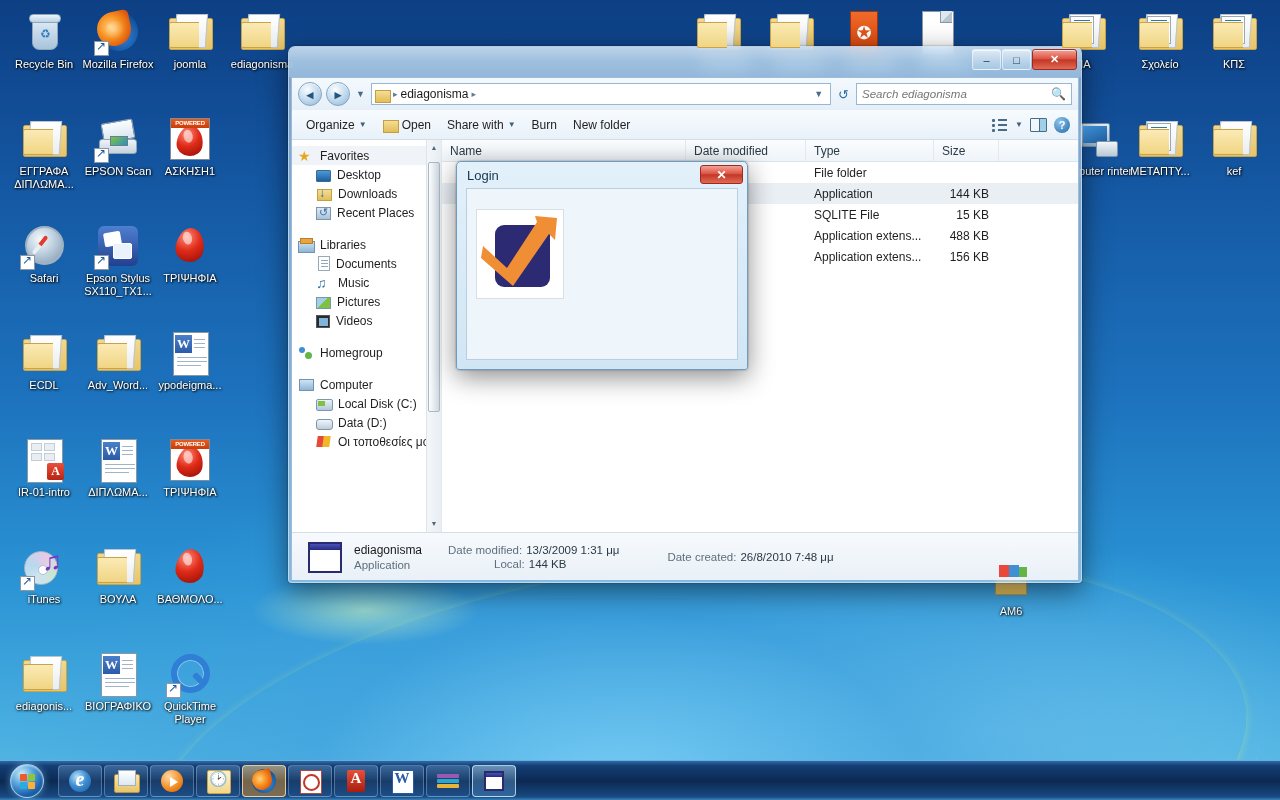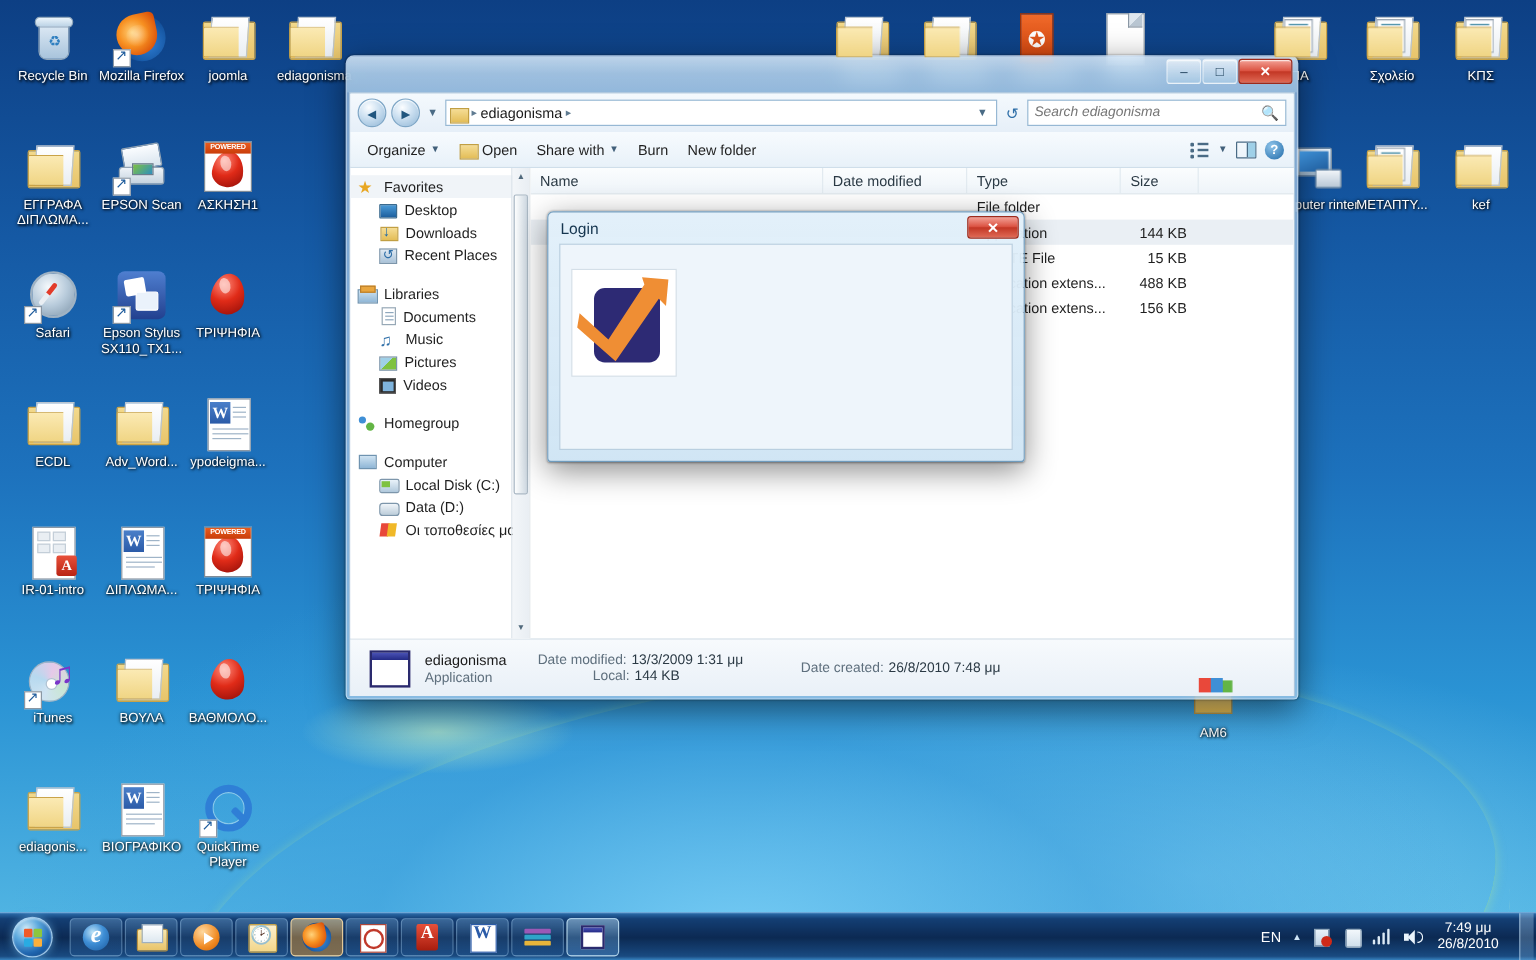--- a/index.html
+++ b/index.html
@@ -487,21 +487,21 @@
   .detCol { display:flex; flex-direction:column; gap:2px; }
   .detRow { display:flex; gap:4px; align-items:baseline; }
   .detName { font-size:12px; color:#1a1a1a; }
   .detLbl { font-size:11.5px; color:#5e6f7d; }
   .detVal { font-size:11.5px; color:#2b3a45; }
   .detCol.c2 { margin-left:16px; }
   .detCol.c3 { margin-left:38px; }
 
   
   #login {
-    position:absolute; left:456px; top:176px; width:398px; height:209px;
+    position:absolute; left:456px; top:161px; width:292px; height:209px;
     background: linear-gradient(180deg, rgba(226,240,250,0.97) 0%, rgba(206,228,244,0.95) 100%);
     border:1px solid #6f9bbd; border-radius:5px 5px 3px 3px;
     box-shadow: 0 7px 26px rgba(0,0,0,0.45), 0 0 2px rgba(0,0,0,0.4);
   }
   #loginTitle {
     height:26px; display:flex; align-items:center; padding-left:10px;
     font-size:13px; color:#15354f; position:relative;
   }
   #loginTitle .x {
     position:absolute; right:4px; top:3px; width:43px; height:19px;
@@ -1098,35 +1098,13 @@
               <i style="top:0;background:#9b59b6"></i>
               <i style="top:5px;background:#2fa4c9"></i>
               <i style="top:10px;background:#e8b53a"></i>
             </span></span></span>
       </div>
       <div class="tbtn open">
         <span class="ticon"><span class="ti-app"><span class="w3"></span><span class="t3"></span></span></span>
       </div>
     </div>
 
-  <div id="tray">
-    <span class="lang">EN</span>
-    <span class="caret">▲</span>
-    <span class="trayIco ty-net"></span>
-    <span class="trayIco ty-act"></span>
-    <span class="trayIco">
-      <span class="ty-sig">
-          <i style="height:4px"></i>
-          <i style="height:7px"></i>
-          <i style="height:10px"></i>
-          <i style="height:13px"></i>
-        </span>
-    </span>
-    <span class="trayIco ty-vol">
-        <span class="arc"></span>
-      </span>
-    <div id="clock">
-      <div>7:49 μμ</div>
-      <div>26/8/2010</div>
-    </div>
-    <div id="showdesk"></div>
-  </div>
 </div>
 
 </body></html>

